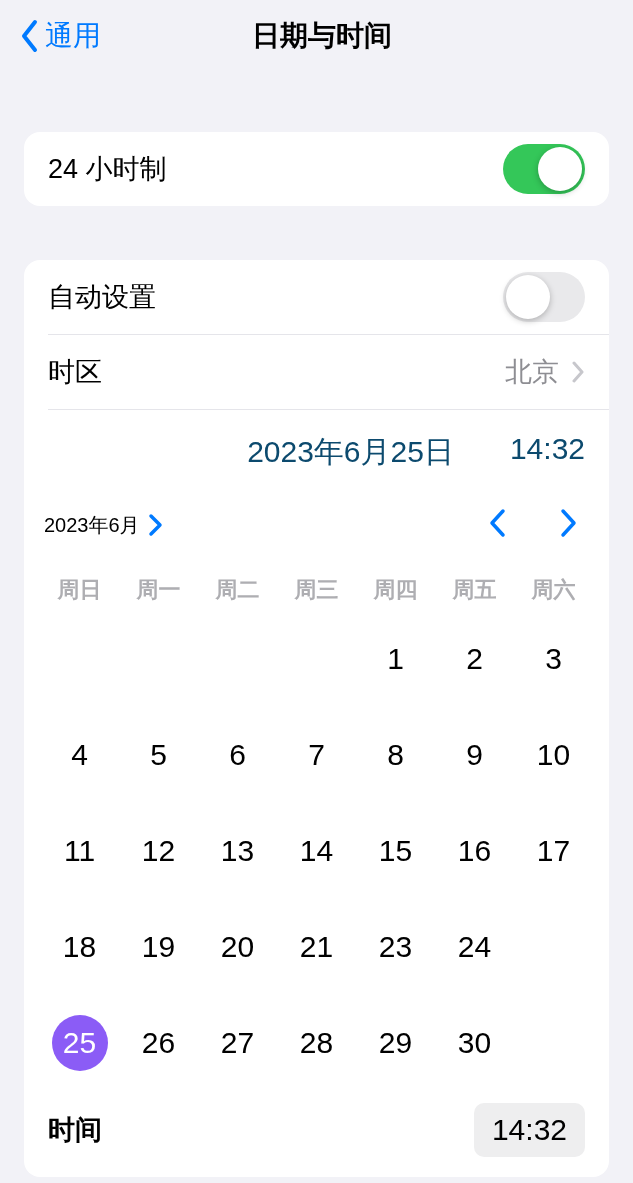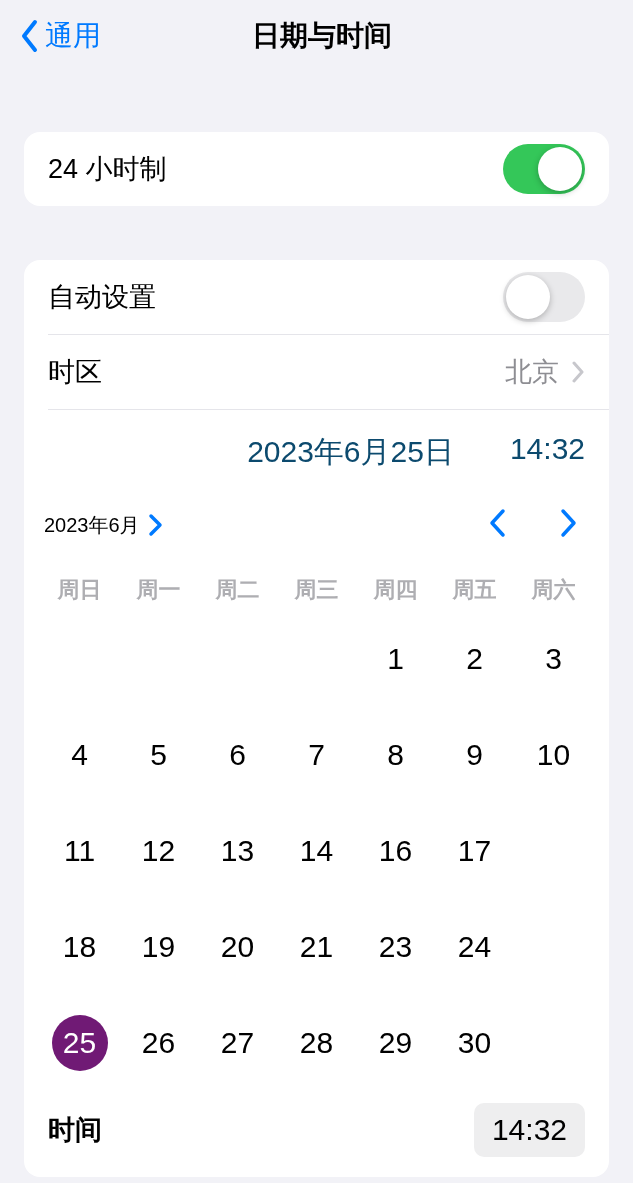--- a/index.html
+++ b/index.html
@@ -126,21 +126,21 @@
     }
     .day.empty { visibility: hidden; }
     .day-inner {
       width: 56px; height: 56px;
       display: flex;
       align-items: center;
       justify-content: center;
       border-radius: 50%;
     }
     .day.selected .day-inner {
-      background: #701a75;
+      background: #8b5cf6;
       color: #fff;
       font-weight: 500;
     }
     .time-row {
       display: flex;
       justify-content: space-between;
       align-items: center;
       padding: 12px 8px 20px;
     }
     .time-label { font-size: 27px; font-weight: 600; }
@@ -274,20 +274,23 @@
           <div class="day">
             <div class="day-inner">12</div>
           </div>
           <div class="day">
             <div class="day-inner">13</div>
           </div>
           <div class="day">
             <div class="day-inner">14</div>
           </div>
           <div class="day">
+            <div class="day-inner">15</div>
+          </div>
+          <div class="day">
             <div class="day-inner">16</div>
           </div>
           <div class="day">
             <div class="day-inner">17</div>
           </div>
         </div>
         <div class="week">
           <div class="day">
             <div class="day-inner">18</div>
           </div>

